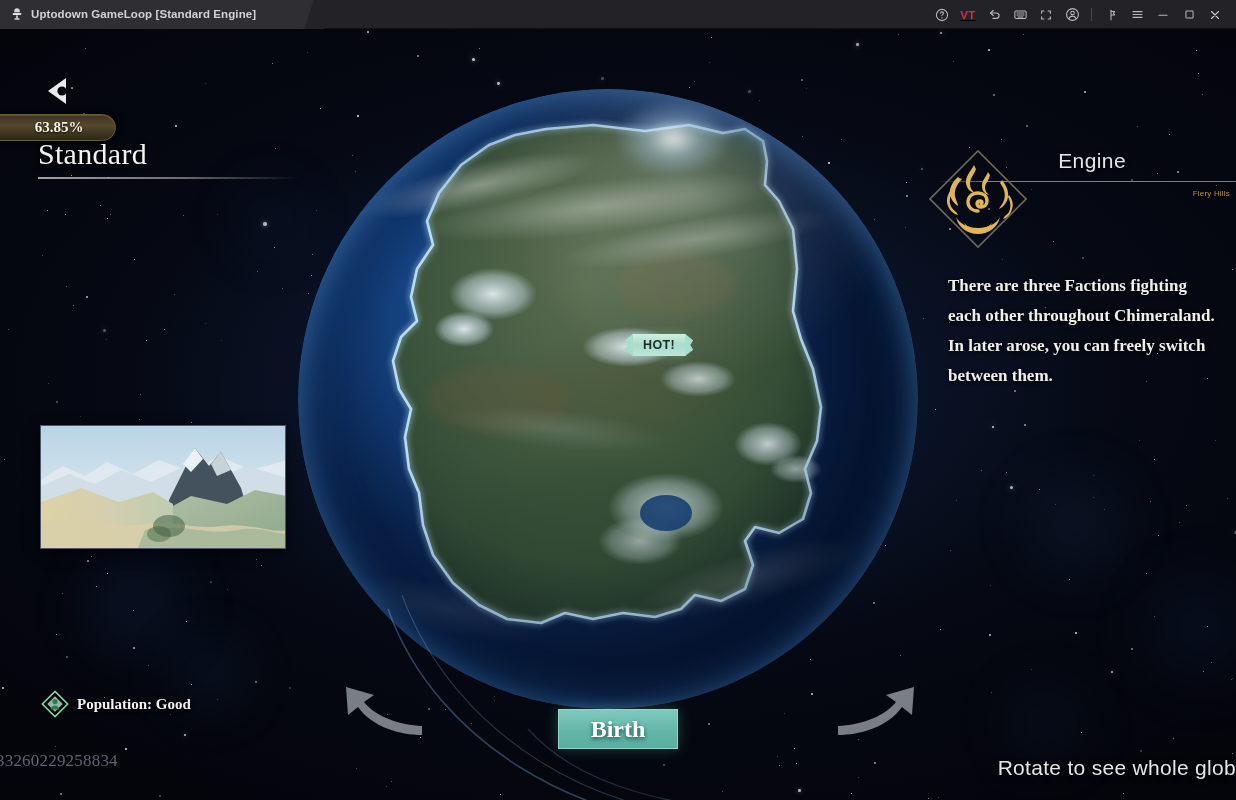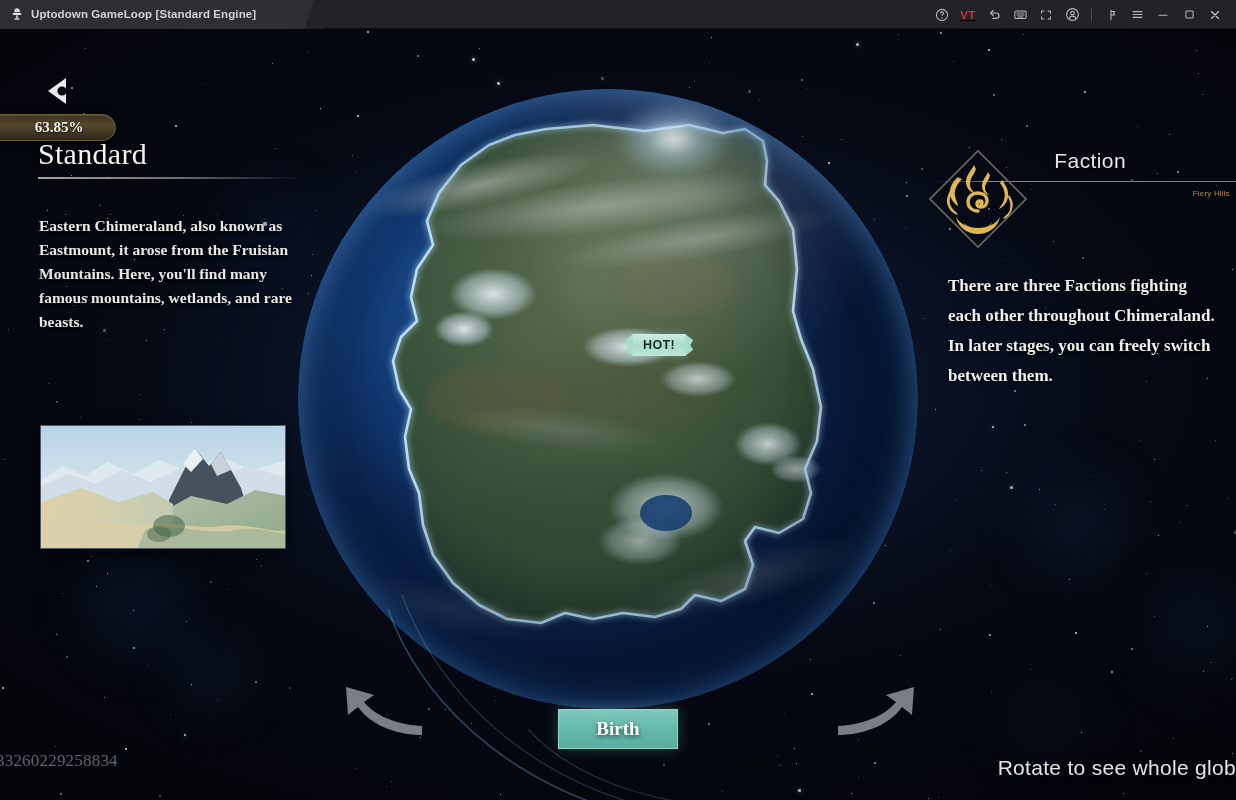--- a/index.html
+++ b/index.html
@@ -231,21 +231,21 @@
   #rot-left{ position:absolute; left:340px; top:650px; width:90px; height:62px; z-index:22; }
   #rot-right{ position:absolute; left:830px; top:650px; width:90px; height:62px; z-index:22; }
   #birth-btn{
     position:absolute; left:558px; top:680px; width:120px; height:40px;
     background:linear-gradient(180deg,#7fc9bd 0%,#63b7a9 55%,#5aaea0 100%);
     border:1px solid #8fd6c9;
     display:flex; align-items:center; justify-content:center; z-index:30;
     box-shadow:0 0 14px rgba(110,200,186,.30);
   }
   #birth-btn span{
-    font-family:"Liberation Serif", serif; font-size:19px; color:#ffffff;
+    font-family:"Liberation Serif", serif; font-size:24px; color:#ffffff;
     font-weight:bold; text-shadow:0 2px 4px rgba(0,40,36,.75);
   }
   #rotate-hint{
     position:absolute; left:0; right:0; top:727px; text-align:right;
     font-size:21px; color:#e5e5e5; letter-spacing:.3px; z-index:30;
     text-shadow:0 2px 6px rgba(0,0,0,.9);
   }
 </style>
 </head>
 <body>
@@ -677,21 +677,20 @@
       <path d="M33 12 L33 32 L25 22 Z" fill="#f2f3f5" opacity=".0"></path>
     </svg>
   </div>
 
   <div id="left-panel">
     <div id="pct-pill">
       <span>63.85%</span>
     </div>
     <div id="region-title">Standard</div>
     <div id="title-rule"></div>
-    <div id="region-desc">Eastern Chimeraland, also known as Eastmount, it arose from the Fruisian Mountains. Here, you'll find many famous mountains, wetlands, and rare beasts.</div>
 
     <div id="preview-frame">
       <svg width="246" height="124" viewBox="0 0 246 124">
         <defs>
           <linearGradient id="skyg" x1="0" y1="0" x2="0" y2="1">
             <stop offset="0%" stop-color="#b8d4e6"></stop>
             <stop offset="55%" stop-color="#d6e4ec"></stop>
             <stop offset="100%" stop-color="#e5ecec"></stop>
           </linearGradient>
           <linearGradient id="sandg" x1="0" y1="0" x2="1" y2="0">
@@ -717,26 +716,37 @@
         <path d="M246 70 L214 64 L186 78 L150 70 L132 80 L132 124 L246 124 Z" fill="url(#greeng)"></path>
 
         <path d="M0 96 C40 86 70 104 104 98 C132 93 150 104 180 100 C210 96 230 108 246 104 L246 124 L0 124 Z" fill="#d8cfa8" opacity=".85"></path>
         <path d="M104 104 C136 96 166 110 196 104 C220 99 236 110 246 107 L246 124 L96 124 Z" fill="#9fb498" opacity=".75"></path>
 
         <ellipse cx="128" cy="100" rx="16" ry="11" fill="#4e6a4f" opacity=".6"></ellipse>
         <ellipse cx="118" cy="108" rx="12" ry="8" fill="#44603f" opacity=".45"></ellipse>
       </svg>
     </div>
 
+    <div id="population">
+      <div id="pop-icon">
+        <svg width="30" height="30" viewBox="0 0 30 30">
+          <rect x="6" y="6" width="18" height="18" transform="rotate(45 15 15)" fill="none" stroke="#7fd6a0" stroke-width="1.6"></rect>
+          <rect x="9.5" y="9.5" width="11" height="11" transform="rotate(45 15 15)" fill="#caf0db" opacity=".75"></rect>
+          <circle cx="15" cy="12.6" r="2.6" fill="#2e7a52"></circle>
+          <path d="M10.4 20.4c.9-2.6 2.5-3.8 4.6-3.8s3.7 1.2 4.6 3.8z" fill="#2e7a52"></path>
+        </svg>
+      </div>
+      <div id="pop-label">Population: Good</div>
+    </div>
 
     <div id="uid">33260229258834</div>
   </div>
 
   <div id="right-panel">
-    <div id="faction-label">Faction</div>
+    <div id="faction-label">Engine</div>
     <div id="faction-rule"></div>
 
     <div id="faction-emblem">
       <svg width="120" height="110" viewBox="0 0 120 110">
         <rect x="26" y="16" width="68" height="68" transform="rotate(45 60 50)" fill="none" stroke="#6e6a5c" stroke-width="1.6"></rect>
         <g fill="#e0b655">
 
           <path d="M60 62c-6 0-10-4-10-9 0-5 4-9 10-9 5 0 9 3 9 8 0 4-3 6-6 6-2 0-4-1-4-3 0-2 1-3 3-3
                    1 0 2 .6 2 1.6 0 .7-.4 1.1-1 1.1" fill="none" stroke="#e0b655" stroke-width="3.4" stroke-linecap="round"></path>
 
@@ -749,21 +759,21 @@
           <path d="M82 34c4 5 6 11 4 17-1 4-4 6-5 9 4-2 8-6 9-12 1-6-2-12-6-17-.6 1.2-1.4 2.2-2 3z"></path>
           <path d="M90 48c3 5 3 11 1 15-2 3-5 4-6 7 4-1 8-5 9-10 2-5 0-10-3-14-.4.8-1 1.4-1 2z"></path>
 
           <path d="M38 68c4 7 12 11 22 11s18-4 22-11c-2 10-11 17-22 17s-20-7-22-17z"></path>
           <path d="M46 74c4 4 9 6 14 6s10-2 14-6c-2 6-8 9-14 9s-12-3-14-9z" opacity=".85"></path>
         </g>
       </svg>
     </div>
 
     <div id="faction-sub">Fiery Hills</div>
-    <div id="faction-desc">There are three Factions fighting each other throughout Chimeraland. In later stages, you can freely switch between them.</div>
+    <div id="faction-desc">There are three Factions fighting each other throughout Chimeraland. In later arose, you can freely switch between them.</div>
   </div>
 
   <div id="rot-left">
     <svg width="90" height="62" viewBox="0 0 90 62">
       <path d="M82 56 C60 56 32 48 18 28 L8 36 L6 8 L34 16 L24 23 C36 38 60 46 82 47 Z" fill="#c2c8cf" opacity=".62"></path>
     </svg>
   </div>
   <div id="rot-right">
     <svg width="90" height="62" viewBox="0 0 90 62">
       <path d="M8 56 C30 56 58 48 72 28 L82 36 L84 8 L56 16 L66 23 C54 38 30 46 8 47 Z" fill="#c2c8cf" opacity=".62"></path>

